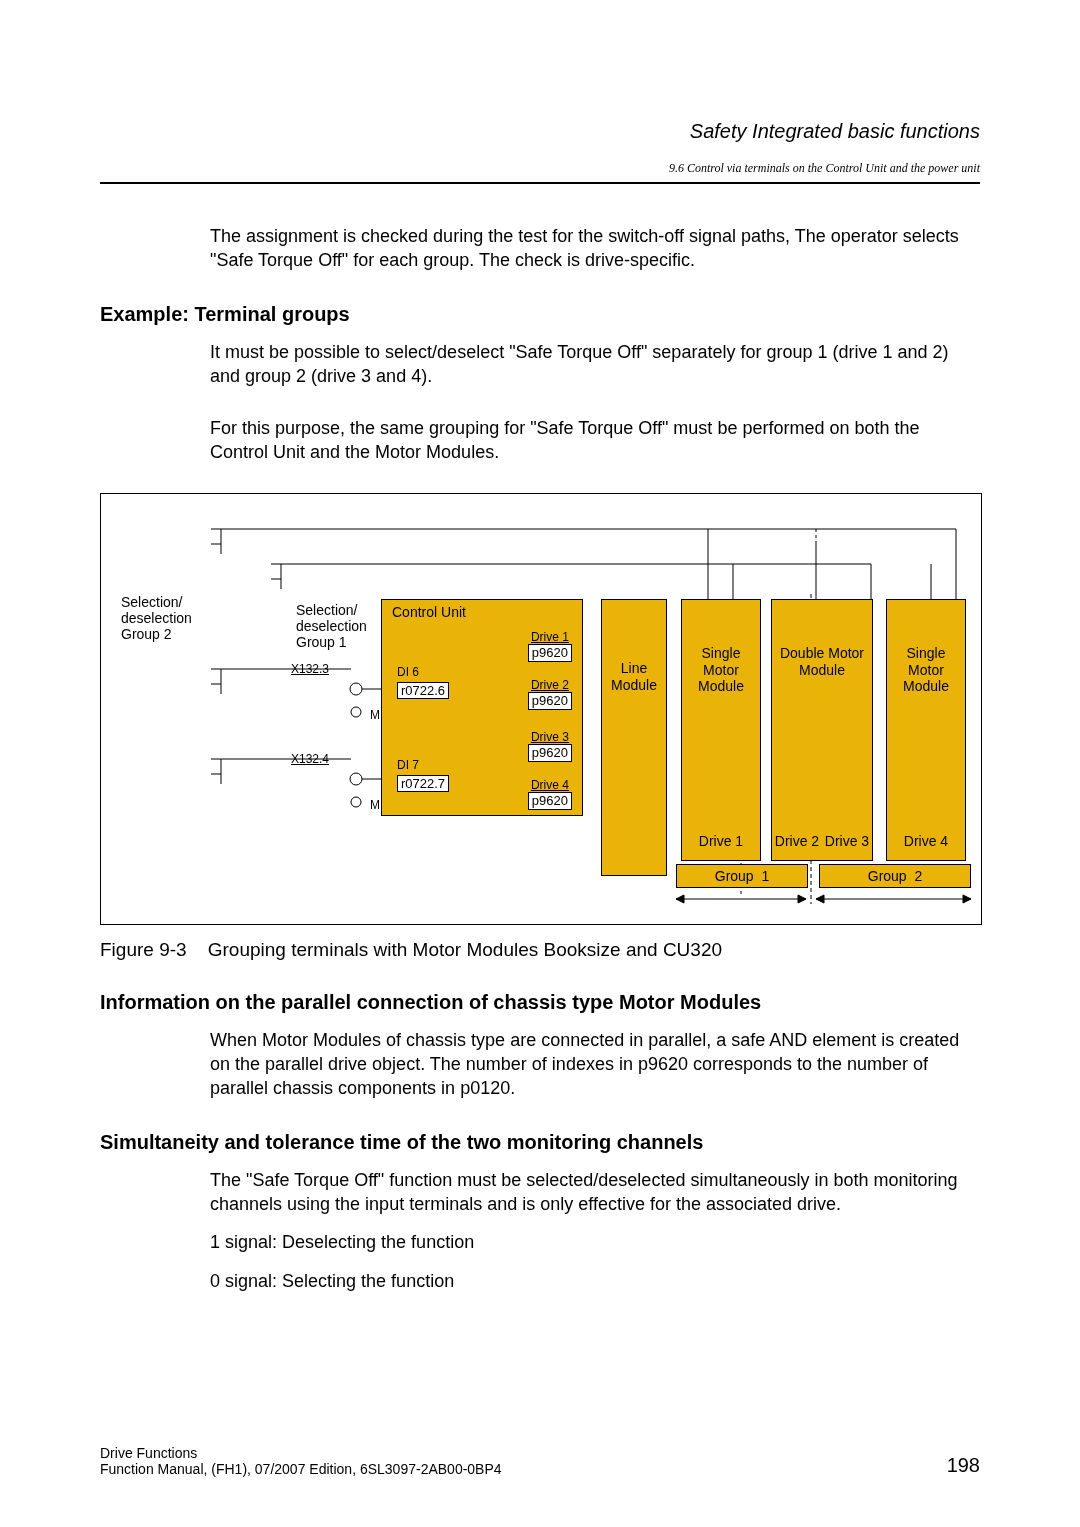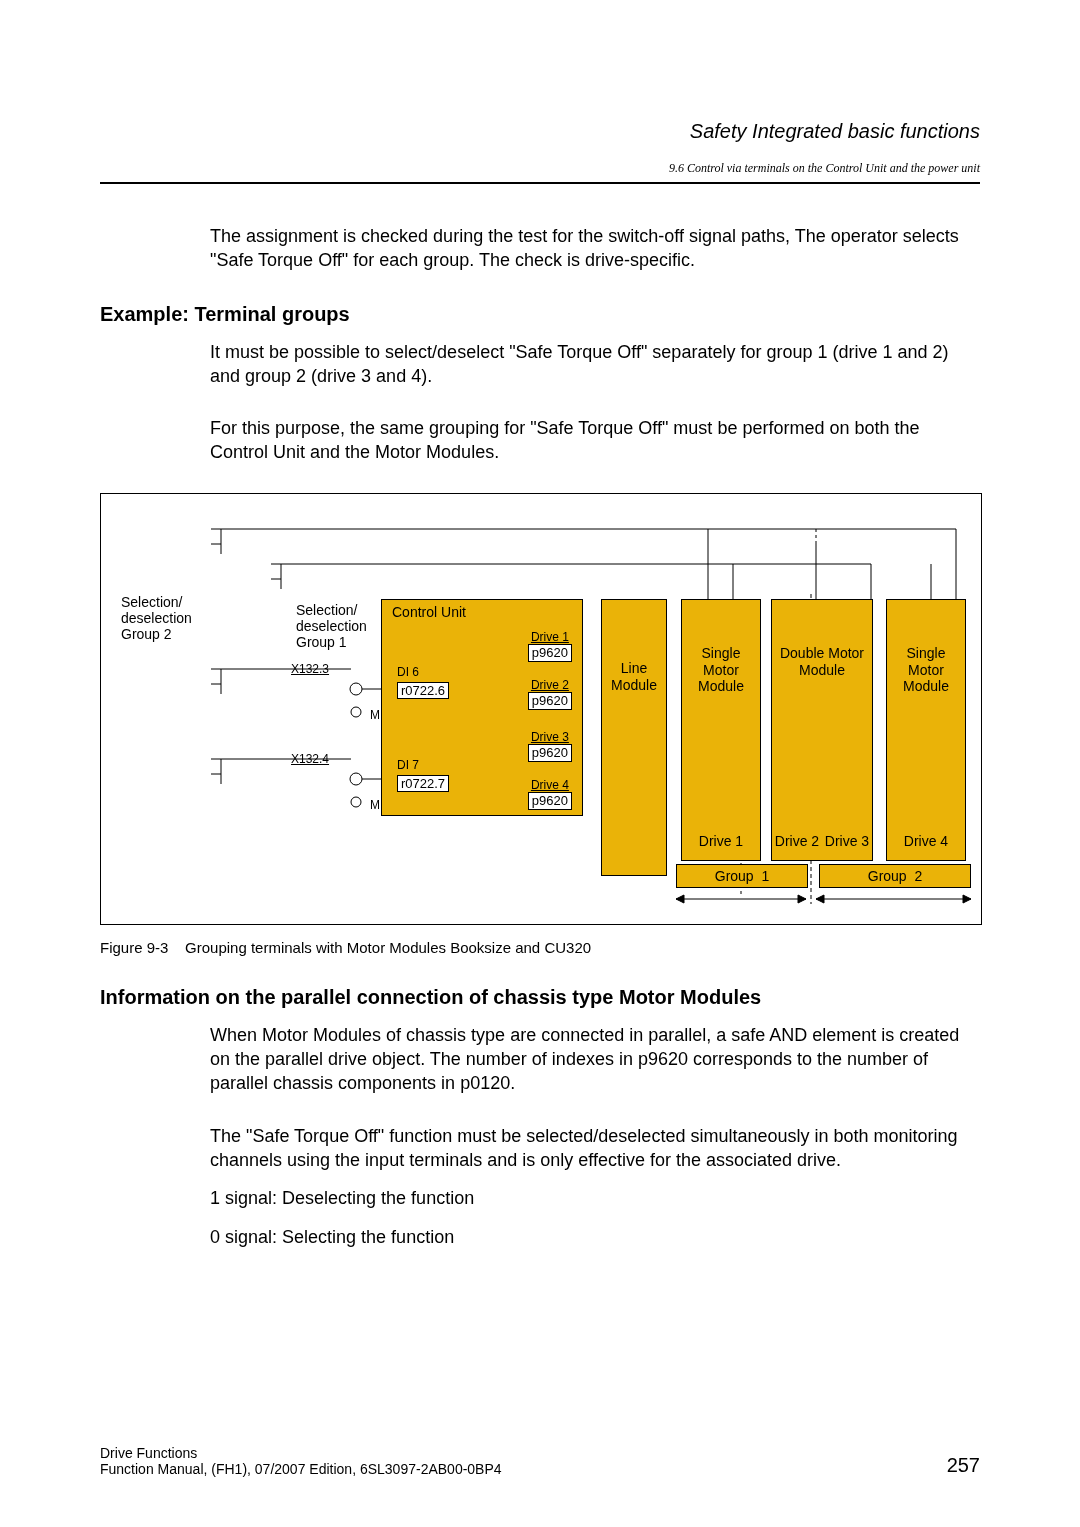--- a/index.html
+++ b/index.html
@@ -49,21 +49,21 @@
   .figure-box {
     border: 1px solid #000;
     position: relative;
     width: 880px;
     height: 430px;
     margin-top: 10px;
     margin-bottom: 14px;
     font-size: 14px;
   }
   .fig-caption {
-    font-size: 15px;
+    font-size: 19px;
     margin-bottom: 30px;
   }
   
   .figure-box .lbl, .module-box {
     position: absolute;
   }
   .module-box {
     border: 1px solid #000;
     text-align: center;
     font-size: 14px;
@@ -273,23 +273,24 @@
 
   </div>
 
   <div class="fig-caption">
     <span>Figure 9-3</span>&nbsp;&nbsp;&nbsp;&nbsp;<span>Grouping terminals with Motor Modules Booksize and CU320</span>
   </div>
 
   <div class="subhead">Information on the parallel connection of chassis type Motor Modules</div>
   <div class="body-text">When Motor Modules of chassis type are connected in parallel, a safe AND element is created on the parallel drive object. The number of indexes in p9620 corresponds to the number of parallel chassis components in p0120.</div>
 
+  <div class="subhead">Simultaneity and tolerance time of the two monitoring channels</div>
   <div class="body-text" style="margin-bottom:14px;">The "Safe Torque Off" function must be selected/deselected simultaneously in both monitoring channels using the input terminals and is only effective for the associated drive.</div>
   <div class="body-text" style="margin-bottom:14px;">1 signal: Deselecting the function</div>
   <div class="body-text">0 signal: Selecting the function</div>
 
   <div class="footer">
     <div>Drive Functions</div>
     <div>Function Manual, (FH1), 07/2007 Edition, 6SL3097-2AB00-0BP4</div>
-    <div class="pnum">257</div>
+    <div class="pnum">198</div>
   </div>
 
 </div>
 
 </body></html>

